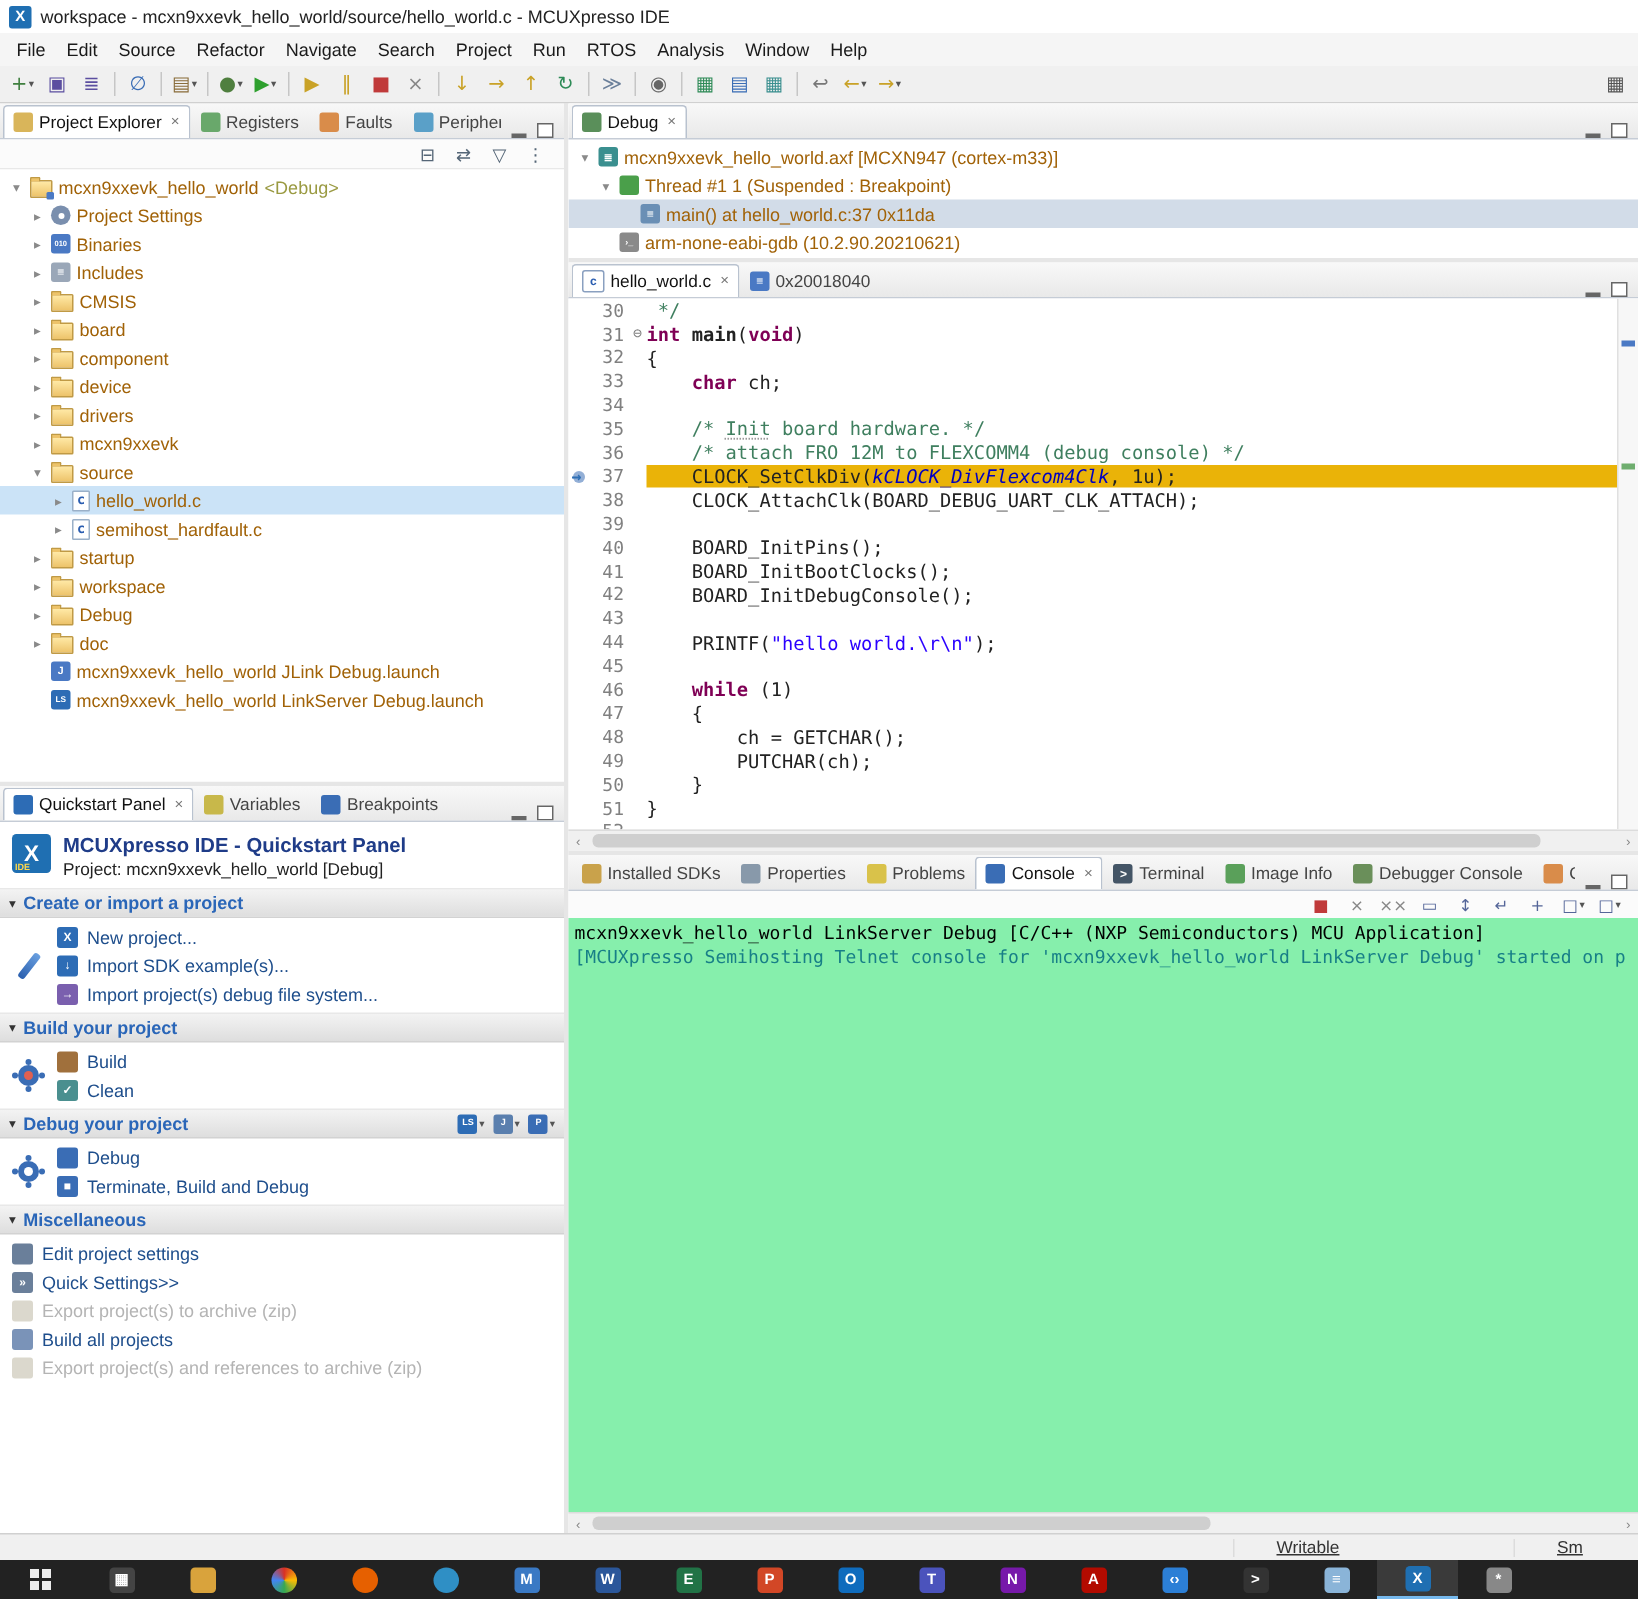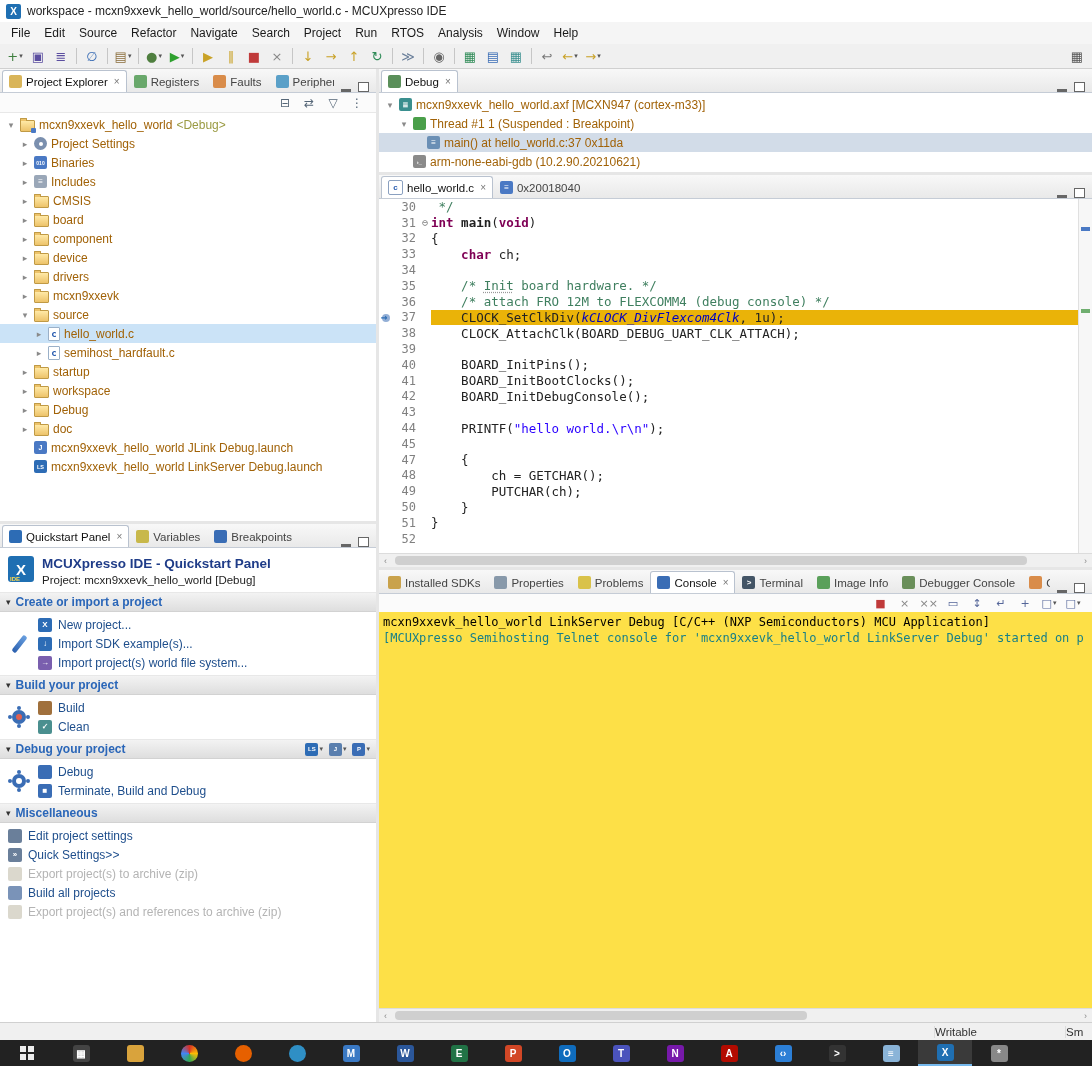--- a/index.html
+++ b/index.html
@@ -134,30 +134,30 @@
   
   .hscroll{height:13px;flex:none;background:#f0f0f0;border-top:1px solid #dcdcdc;display:flex;align-items:center;}
   .harrow{width:13px;text-align:center;color:#888;font-size:9px;flex:none;}
   .htrack{flex:1;position:relative;height:100%;}
   .hthumb{position:absolute;top:2px;bottom:2px;left:3px;width:92%;border-radius:4px;background:#cfcfcf;}
 
   
   .console-toolbar{height:18px;flex:none;display:flex;justify-content:flex-end;align-items:center;gap:2px;
     padding:0 8px;background:#fbfbfb;}
   .console-toolbar .tb-btn{font-size:11px;height:16px;}
-  .console-body{flex:1;overflow:hidden;background:#fde047;font-family:"DejaVu Sans Mono",monospace;
+  .console-body{flex:1;overflow:hidden;background:#86efac;font-family:"DejaVu Sans Mono",monospace;
     font-size:12px;line-height:16px;padding:2px 4px;white-space:nowrap;}
   .cons1{color:#000;}
   .cons2{color:#177f87;}
 
   
   .statusbar{height:17px;flex:none;background:#f0f0f0;border-top:1px solid #d0d0d0;display:flex;
     align-items:center;font-size:11.5px;color:#333;}
   .sb-spacer{flex:1;}
-  .sb-cell{border-left:1px solid #dcdcdc;padding:0 0;white-space:nowrap;overflow:hidden;}
+  .sb-cell{border-left:1px solid #dcdcdc;padding:0 28px;white-space:nowrap;overflow:hidden;text-decoration:underline;}
   .sb-writable{width:130px;}
   .sb-insert{width:26px;flex:none;}
 
   
   .taskbar{height:26px;flex:none;background:#222;display:flex;align-items:center;}
   .tk{width:54px;height:26px;display:flex;align-items:center;justify-content:center;flex:none;}
   .tk-active{background:#3a3a3a;border-bottom:2px solid #76b9ed;box-sizing:border-box;}
   .tk-ic{width:17px;height:17px;border-radius:3px;display:inline-flex;align-items:center;justify-content:center;
     font-size:10px;font-weight:bold;color:#fff;position:relative;}
   .tk-start{background:transparent !important;}
@@ -407,21 +407,21 @@
                     <div class="qs-item">
                       <span class="qs-ic" style="background: rgb(45, 108, 181);">X</span>
                       <span class="qs-item-label">New project...</span>
                     </div>
                     <div class="qs-item">
                       <span class="qs-ic" style="background: rgb(45, 108, 181);">↓</span>
                       <span class="qs-item-label">Import SDK example(s)...</span>
                     </div>
                     <div class="qs-item">
                       <span class="qs-ic" style="background: rgb(122, 95, 174);">→</span>
-                      <span class="qs-item-label">Import project(s) world file system...</span>
+                      <span class="qs-item-label">Import project(s) debug file system...</span>
                     </div>
                   </div>
                 </div>
               </div>
               <div class="qs-section">
                 <div class="qs-sec-h">
                   <span class="qs-ar">▾</span>
                   <span class="qs-sec-t">Build your project</span>
                 </div>
                 <div class="qs-items">
@@ -661,20 +661,26 @@
                 <span class="ctext"><span>    PRINTF(</span><span class="st">"hello world.\r\n"</span><span>);</span></span>
               </div>
               <div class="cline">
                 <span class="cmargin"></span>
                 <span class="cnum">45</span>
                 <span class="cfold"></span>
                 <span class="ctext"></span>
               </div>
               <div class="cline">
                 <span class="cmargin"></span>
+                <span class="cnum">46</span>
+                <span class="cfold"></span>
+                <span class="ctext"><span>    </span><span class="kw">while</span><span> (1)</span></span>
+              </div>
+              <div class="cline">
+                <span class="cmargin"></span>
                 <span class="cnum">47</span>
                 <span class="cfold"></span>
                 <span class="ctext"><span>    {</span></span>
               </div>
               <div class="cline">
                 <span class="cmargin"></span>
                 <span class="cnum">48</span>
                 <span class="cfold"></span>
                 <span class="ctext"><span>        ch = GETCHAR();</span></span>
               </div>

